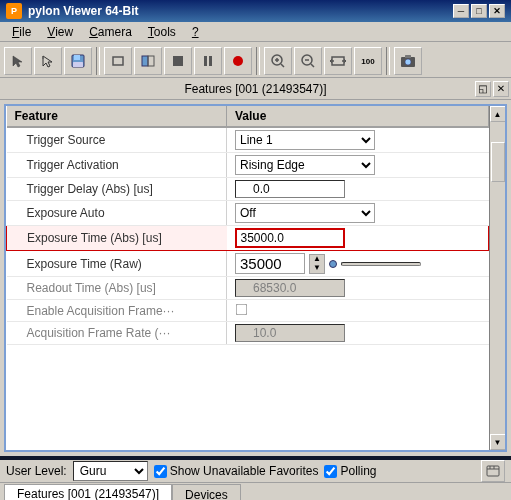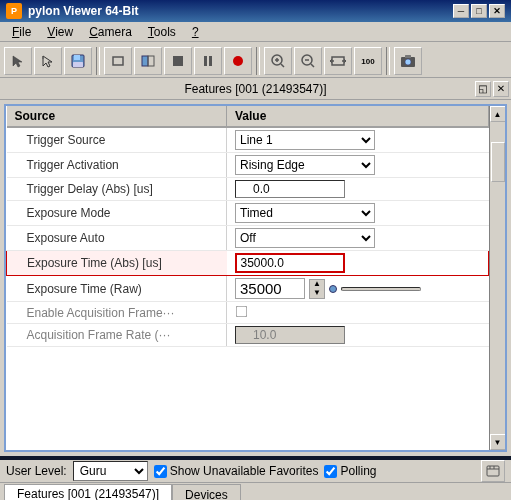--- a/index.html
+++ b/index.html
@@ -458,21 +458,21 @@
     <div class="panel-btn">◱</div>
     <div class="panel-btn">✕</div>
   </div>
 </div>
 
 <div id="main-area">
   <div class="table-wrapper">
     <table id="feature-table">
       <thead>
         <tr>
-          <th>Source</th>
+          <th>Feature</th>
           <th>Value</th>
         </tr>
       </thead>
       <tbody>
 
         <tr>
           <td>Trigger Source</td>
           <td>
             <select class="value-select">
               <option>Line 1</option>
@@ -492,29 +492,20 @@
           </td>
         </tr>
 
         <tr>
           <td>Trigger Delay (Abs) [us]</td>
           <td>
             <input type="text" class="value-input-wide" value="0.0" style="">
           </td>
         </tr>
 
-        <tr>
-          <td>Exposure Mode</td>
-          <td>
-            <select class="value-select">
-              <option>Timed</option>
-              <option>TriggerWidth</option>
-            </select>
-          </td>
-        </tr>
 
         <tr>
           <td>Exposure Auto</td>
           <td>
             <select class="value-select">
               <option>Off</option>
               <option>Once</option>
               <option>Continuous</option>
             </select>
           </td>
@@ -537,20 +528,26 @@
                 <button class="spin-arrow">▼</button>
               </div>
               <div class="slider-container">
                 <div style="width:8px; height:8px; background:#6699cc; border-radius:50%; border:1px solid #336;"></div>
                 <div style="width:80px; height:4px; background:#d4d0c8; border:1px inset #808080; border-radius:2px;"></div>
               </div>
             </div>
           </td>
         </tr>
 
+        <tr>
+          <td style="color:#808080;">Readout Time (Abs) [us]</td>
+          <td>
+            <input type="text" class="value-input-wide value-disabled" value="68530.0" disabled="" style="">
+          </td>
+        </tr>
 
 
         <tr>
           <td style="color:#808080;">Enable Acquisition Frame···</td>
           <td>
             <input type="checkbox" class="value-checkbox" style="">
           </td>
         </tr>
 
         <tr>

